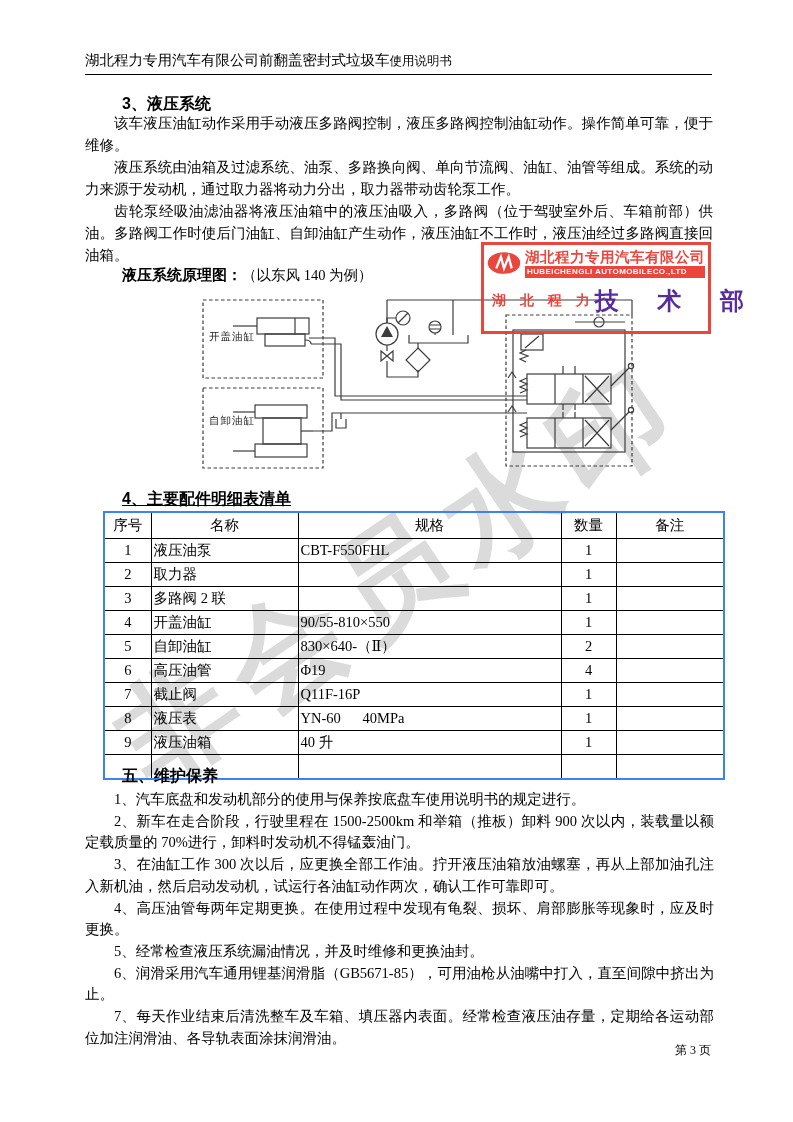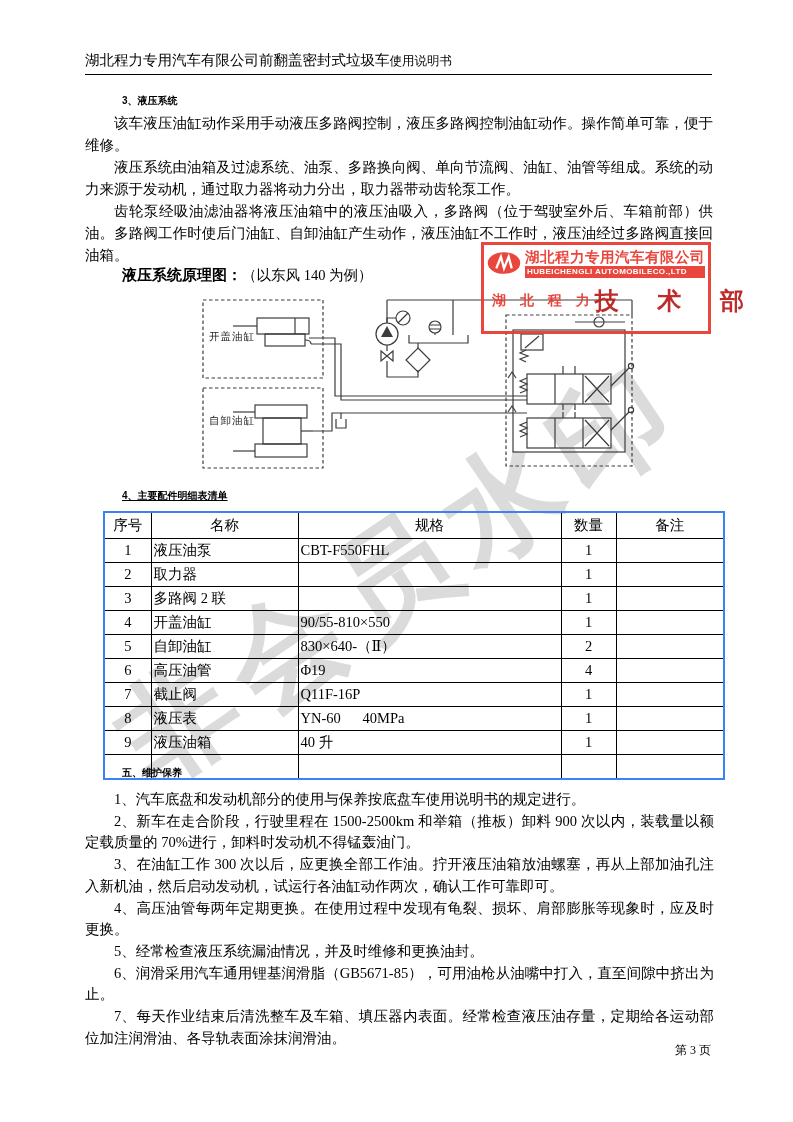--- a/index.html
+++ b/index.html
@@ -14,21 +14,21 @@
     color:#c4c4c4; opacity:.6; z-index:0; white-space:nowrap; }
 
   .z1 { z-index:1; }
 
   
   .hdr { left:85px; top:51px; width:627px; font-size:14.5px; white-space:nowrap;font-family:Liberation Mono, monospace; }
   .hdr .suffix { font-size:12.5px; }
   .hdr-rule { left:85px; top:74px; width:627px; border-top:1.6px solid #000; height:0; }
 
   
-  .h-bold { font-family:"Liberation Sans","DejaVu Sans",sans-serif; font-weight:700; font-size:10px; white-space:nowrap; }
+  .h-bold { font-family:"Liberation Sans","DejaVu Sans",sans-serif; font-weight:700; font-size:16px; white-space:nowrap; }
 
   
   .para { left:85px; width:628px; font-size:14.5px; line-height:21.8px; text-align:justify; text-indent:2em; }
 
   .caption { left:122px; top:266px; font-size:14.5px; white-space:nowrap; }
   .caption b { font-family:"Liberation Sans","DejaVu Sans",sans-serif; font-size:15px; }
 
   
   .diagram { left:195px; top:288px; width:470px; height:196px; }
   .diag-label { position:absolute; font-size:10.5px; letter-spacing:1px; white-space:nowrap; color:#222; }
@@ -37,21 +37,21 @@
   .stamp { left:481px; top:242px; width:230px; height:92px; border:3px solid #e8392f;
            z-index:3; opacity:.93; box-sizing:border-box; background:rgba(255,255,255,0.02);
            font-family:"Liberation Sans","DejaVu Sans",sans-serif; }
   .stamp-row1 { display:flex; align-items:center; padding:2px 3px 0 3px; }
   .stamp-co { margin-left:4px; }
   .stamp-cn { color:#e8392f; font-weight:700; font-size:14.5px; letter-spacing:0.5px; white-space:nowrap; line-height:17px; }
   .stamp-en { background:#e8392f; color:#fff; font-size:8px; font-weight:700; letter-spacing:0.4px;
               padding:1px 2px; white-space:nowrap; line-height:10px; }
   .stamp-row2 { display:flex; align-items:center; justify-content:space-between; padding:6px 10px 0 8px; }
   .stamp-branch { color:#e8392f; font-weight:700; font-size:14px; letter-spacing:5px; white-space:nowrap; }
-  .stamp-dept { color:#b91c1c; font-weight:700; font-size:24px; letter-spacing:16px; white-space:nowrap; margin-right:-16px; }
+  .stamp-dept { color:#4c1d95; font-weight:700; font-size:24px; letter-spacing:16px; white-space:nowrap; margin-right:-16px; }
 
   
   table.parts { position:absolute; left:103px; top:511px; width:620px; border-collapse:collapse;
                 border:2px solid #3b82f6; table-layout:fixed; font-size:14.5px; }
   table.parts th, table.parts td { border:1px solid #000; padding:0 2px; height:23px;
                 overflow:hidden; white-space:pre-wrap; }
   table.parts th { font-weight:400; text-align:center; height:25px; }
   td.c0, td.c3, td.c4 { text-align:center; font-family:"Liberation Serif",serif; }
   td.c1, td.c2 { text-align:left; padding-left:11px; }
 

